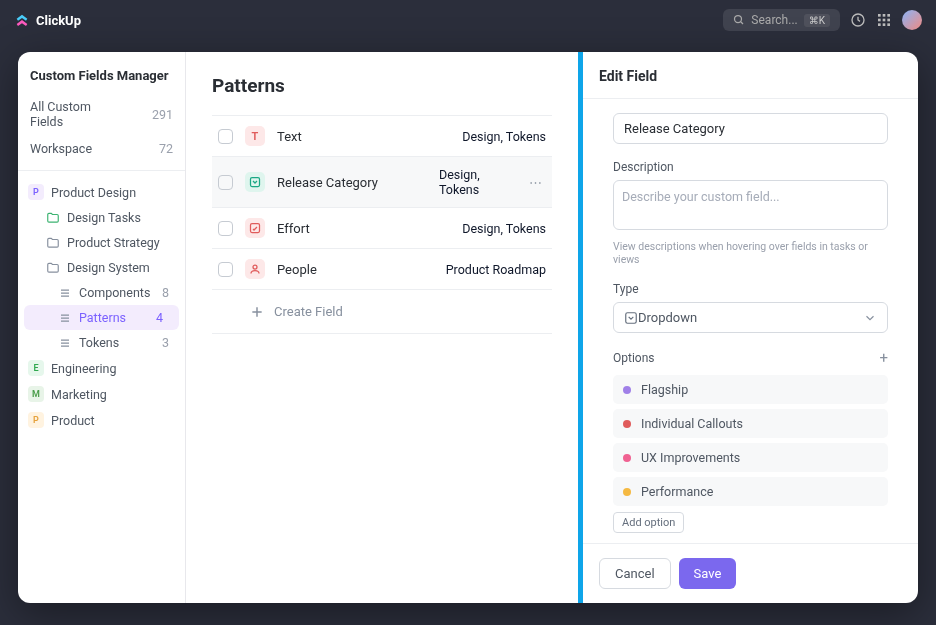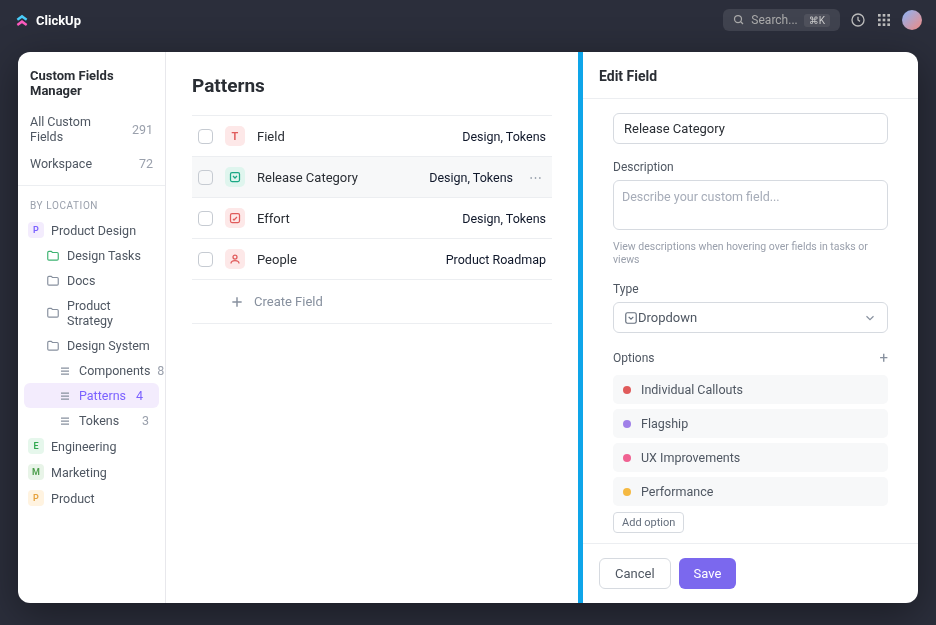--- a/index.html
+++ b/index.html
@@ -12,21 +12,21 @@
     .topbar-right { margin-left: auto; display: flex; align-items: center; gap: 10px; }
     .search-box { background: rgba(255,255,255,0.1); border-radius: 6px; padding: 4px 10px; display: flex; align-items: center; gap: 6px; font-size: 12px; color: #aaa; }
     .kbd { background: rgba(255,255,255,0.08); padding: 1px 5px; border-radius: 3px; font-size: 10px; color: #ccc; }
     .top-icon { color: #bbb; cursor: pointer; }
     .avatar { width: 20px; height: 20px; border-radius: 50%; background: linear-gradient(135deg,#8ab4f8,#f28b82); }
     
     
     .modal { position: absolute; left: 18px; right: 18px; top: 52px; bottom: 22px; background: #fff; border-radius: 12px; display: flex; overflow: hidden; box-shadow: 0 10px 40px rgba(0,0,0,0.4); }
     
     
-    .sidebar { width: 148px; border-right: 1px solid #e8e8ec; display: flex; flex-direction: column; overflow-y: auto; }
+    .sidebar { width: 168px; border-right: 1px solid #e8e8ec; display: flex; flex-direction: column; overflow-y: auto; }
     .sidebar-header { padding: 16px 12px 10px; font-weight: 700; font-size: 13px; color: #2a2e34; }
     .sb-row { display: flex; align-items: center; padding: 6px 12px; font-size: 12.5px; color: #4f5762; cursor: pointer; gap: 25px; }
     .sb-row .count { margin-left: auto; color: #9aa0ac; }
     .sb-divider { height: 1px; background: #eceef1; margin: 8px 0; }
     .sb-section { padding: 6px 12px; font-size: 10px; letter-spacing: 0.6px; color: #9aa0ac; text-transform: uppercase; }
     .tree-item { display: flex; align-items: center; padding: 5px 10px; font-size: 12.5px; color: #4f5762; cursor: pointer; gap: 7px; }
     .tree-item.indent1 { padding-left: 28px; }
     .tree-item.indent2 { padding-left: 40px; }
     .tree-item .count { margin-left: auto; color: #9aa0ac; padding-right: 6px; }
     .tree-item.active { background: #f3ecfd; color: #7b61ff; border-radius: 6px; margin: 0 6px; padding-left: 34px; }
@@ -115,41 +115,32 @@
     <div class="sidebar-header">Custom Fields Manager</div>
     <div class="sb-row">
       <span>All Custom Fields</span>
       <span class="count">291</span>
     </div>
     <div class="sb-row">
       <span>Workspace</span>
       <span class="count">72</span>
     </div>
     <div class="sb-divider"></div>
-    <div class="sb-section">By Location</div>
     <div id="tree">
         <div class="tree-item">
           <span class="space-badge" style="background:#f3ecfd;color:#7b61ff">P</span>
           <span>Product Design</span>
         </div>
         <div class="tree-item indent1">
           <span class="folder-icon">
             <svg width="14" height="14" viewBox="0 0 24 24" fill="none" stroke="#3cb371" stroke-width="2">
               <path d="M3 6a2 2 0 012-2h4l2 2h8a2 2 0 012 2v9a2 2 0 01-2 2H5a2 2 0 01-2-2V6z"></path>
             </svg>
           </span>
           <span>Design Tasks</span>
-        </div>
-        <div class="tree-item indent1">
-          <span class="folder-icon">
-            <svg width="14" height="14" viewBox="0 0 24 24" fill="none" stroke="#87909e" stroke-width="2">
-              <path d="M3 6a2 2 0 012-2h4l2 2h8a2 2 0 012 2v9a2 2 0 01-2 2H5a2 2 0 01-2-2V6z"></path>
-            </svg>
-          </span>
-          <span>Docs</span>
         </div>
         <div class="tree-item indent1">
           <span class="folder-icon">
             <svg width="14" height="14" viewBox="0 0 24 24" fill="none" stroke="#87909e" stroke-width="2">
               <path d="M3 6a2 2 0 012-2h4l2 2h8a2 2 0 012 2v9a2 2 0 01-2 2H5a2 2 0 01-2-2V6z"></path>
             </svg>
           </span>
           <span>Product Strategy</span>
         </div>
         <div class="tree-item indent1">
@@ -203,21 +194,21 @@
   </div>
 
   <div class="main">
     <div class="main-title">Patterns</div>
     <div id="field-list">
         <div class="field-row first">
     <span class="checkbox"></span>
     <span class="field-icon" style="background:#fde8e8">
             <span style="color:#e05b5b">T</span>
           </span>
-    <span class="field-name">Field</span>
+    <span class="field-name">Text</span>
     <span class="field-loc">Design, Tokens</span>
 
   </div>
         <div class="field-row selected">
     <span class="checkbox"></span>
     <span class="field-icon" style="background:#dff5ee">
             <svg width="12" height="12" viewBox="0 0 24 24" fill="none" stroke="#1aa885" stroke-width="2.5">
               <rect x="3" y="3" width="18" height="18" rx="3"></rect>
               <path d="M8 10l4 4 4-4"></path>
             </svg>
@@ -283,26 +274,26 @@
             </svg>
         </div>
       </div>
       <div class="form-group">
         <div class="options-header">
           <span>Options</span>
           <span class="plus">+</span>
         </div>
         <div id="options-list">
             <div class="option-row">
+              <span class="dot" style="background:#a080e8"></span>
+              <span>Flagship</span>
+            </div>
+            <div class="option-row">
               <span class="dot" style="background:#e05b5b"></span>
               <span>Individual Callouts</span>
-            </div>
-            <div class="option-row">
-              <span class="dot" style="background:#a080e8"></span>
-              <span>Flagship</span>
             </div>
             <div class="option-row">
               <span class="dot" style="background:#f06292"></span>
               <span>UX Improvements</span>
             </div>
             <div class="option-row">
               <span class="dot" style="background:#f5b942"></span>
               <span>Performance</span>
             </div>
           </div>

